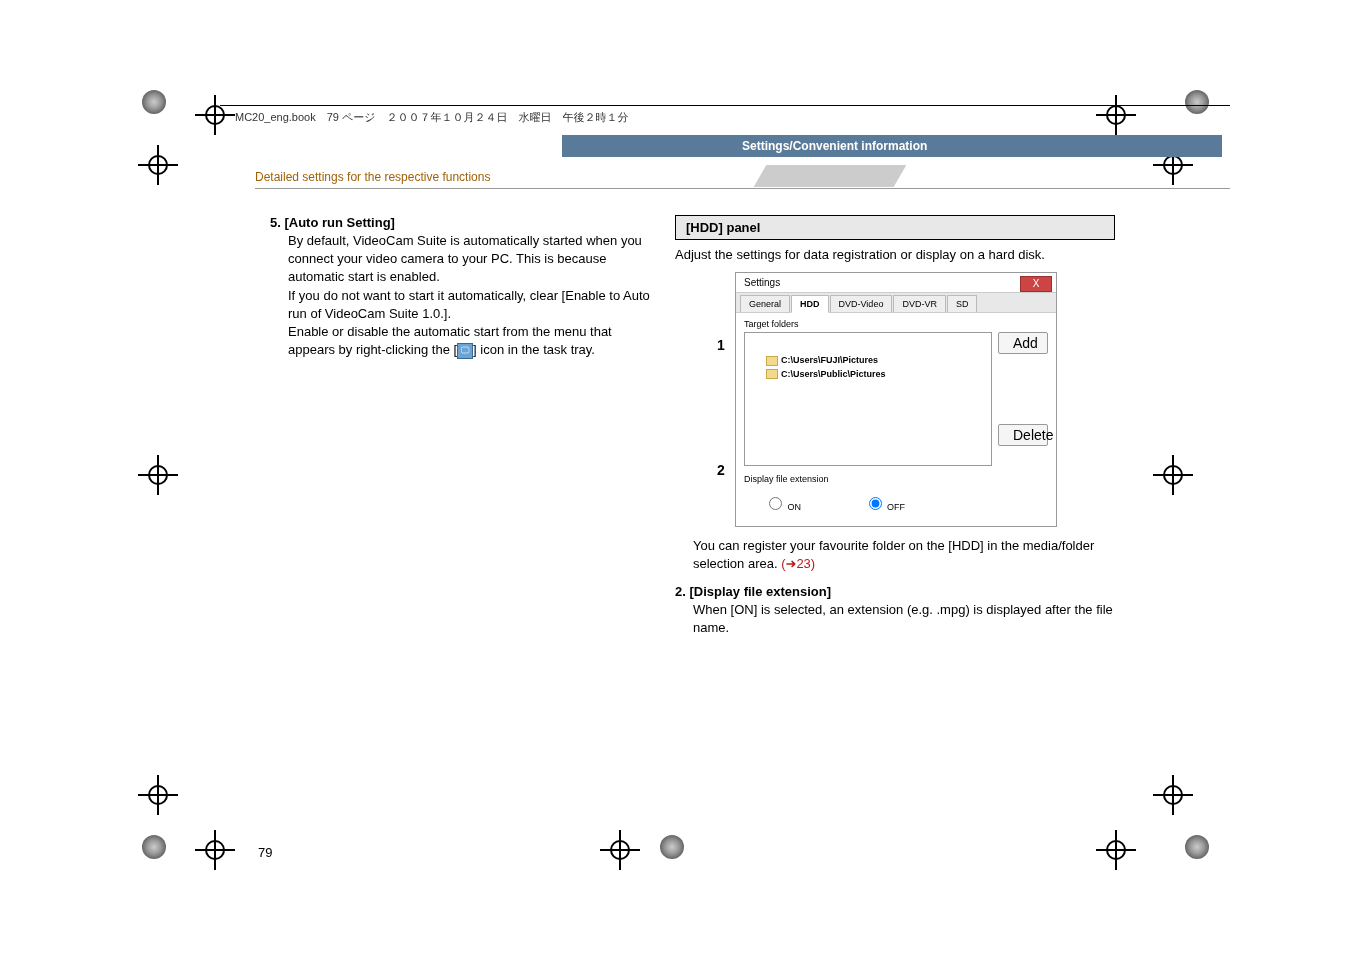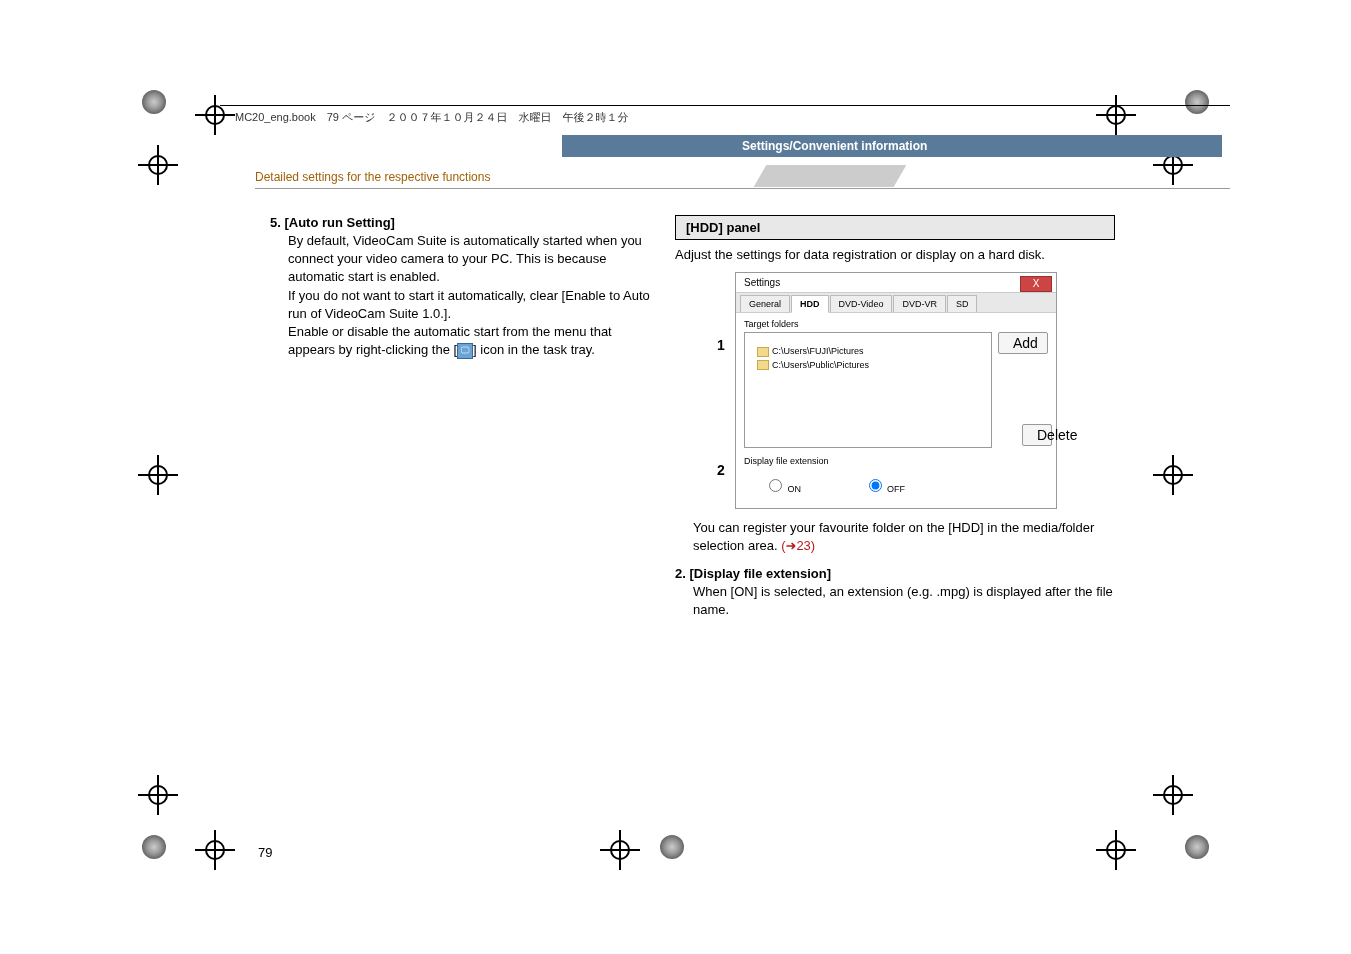--- a/index.html
+++ b/index.html
@@ -181,23 +181,24 @@
   margin-bottom: -1px;
 }
 .ss-body {
   background: #fff;
   padding: 6px 8px 10px 8px;
 }
 .ss-label { font-size: 9px; margin-bottom: 3px; }
 .ss-list {
   border: 1px solid #999;
   height: 90px;
-  padding: 12px;
+  padding: 21px;
   font-size: 9px;
   line-height: 1.5;
+  font-weight: bold;
 }
 .ss-folder-icon {
   display: inline-block;
   width: 10px; height: 8px;
   background: #f5d98b;
   border: 1px solid #c9a94a;
   margin-right: 3px;
   vertical-align: middle;
 }
 .ss-btn {
@@ -334,21 +335,21 @@
         </div>
         <div class="ss-body">
           <div class="ss-label">Target folders</div>
           <div style="display:flex; gap:6px; align-items:flex-start; position:relative;">
             <div class="ss-list" style="flex:1;">
               <div><span class="ss-folder-icon"></span><span>C:\Users\FUJI\Pictures</span></div>
               <div><span class="ss-folder-icon"></span><span>C:\Users\Public\Pictures</span></div>
             </div>
             <div style="width:50px;">
               <div class="ss-btn">Add</div>
-              <div class="ss-btn" style="margin-top:70px;margin-left:24px;">Delete</div>
+              <div class="ss-btn" style="margin-top:70px;">Delete</div>
             </div>
           </div>
           <div class="ss-label" style="margin-top:8px;">Display file extension</div>
           <div class="ss-radio-row">
             <label><input type="radio" style=""> <span>ON</span></label>
             <label><input type="radio" checked="" style=""> <span>OFF</span></label>
           </div>
         </div>
       </div>
     </div>

